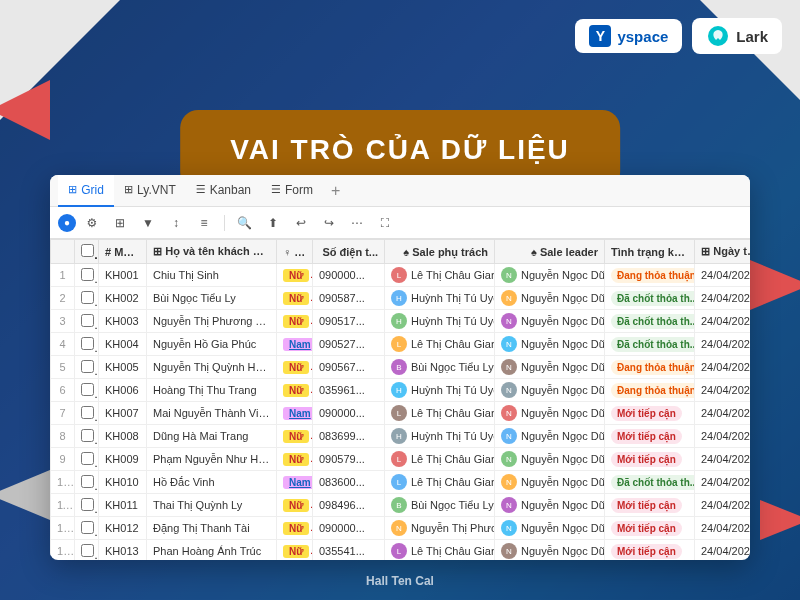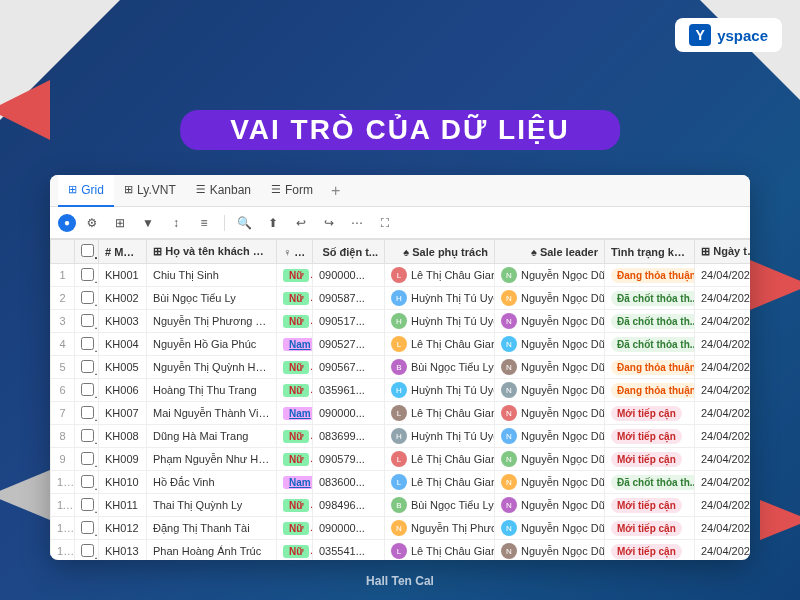--- a/index.html
+++ b/index.html
@@ -80,22 +80,22 @@
       background: white; border-radius: 8px;
       padding: 6px 14px; display: flex; align-items: center; gap: 6px;
       font-weight: bold; font-size: 15px; color: #333;
     }
     .logo-lark .lark-icon {
       width: 24px; height: 24px;
     }
 
     .title-banner {
       position: absolute; top: 110px; left: 50%; transform: translateX(-50%);
-      background: #6d28d9; border-radius: 18px;
-      padding: 4px 50px;
+      background: #a16207; border-radius: 18px;
+      padding: 24px 50px;
       z-index: 10; white-space: nowrap;
     }
     .title-banner h1 {
       color: white; font-size: 28px; font-weight: 900;
       letter-spacing: 2px; text-transform: uppercase;
     }
 
     .spreadsheet-container {
       position: absolute; top: 175px; left: 50px; right: 50px; bottom: 40px;
       background: white; border-radius: 8px;
@@ -169,21 +169,21 @@
     .col-phone { width: 72px; }
     .col-sale-phu { width: 110px; }
     .col-sale-lead { width: 110px; }
     .col-status { width: 90px; }
     .col-date { width: 70px; }
 
     .gender-badge {
       display: inline-block; padding: 1px 6px; border-radius: 3px;
       font-size: 10px; font-weight: 600;
     }
-    .gender-nu { background: #86efac; color: #c62828; }
+    .gender-nu { background: #fde047; color: #c62828; }
     .gender-nam { background: #f0abfc; color: #1565c0; text-decoration: underline; }
 
     .status-badge {
       display: inline-block; padding: 2px 6px; border-radius: 10px;
       font-size: 10px; font-weight: 600; white-space: nowrap;
     }
     .status-dang { background: #fff3e0; color: #e65100; }
     .status-chot { background: #e8f5e9; color: #2e7d32; }
     .status-moi { background: #fce4ec; color: #c62828; }
 
@@ -211,20 +211,27 @@
 <div class="shape-left-mid"></div>
 <div class="shape-right-top"></div>
 <div class="shape-right-arrow"></div>
 <div class="shape-right-arrow2"></div>
 <div class="shape-left-arrow"></div>
 
 <div class="logos">
   <div class="logo-yspace">
     <div class="y-icon">Y</div>
     <span>yspace</span>
+  </div>
+  <div class="logo-lark">
+    <svg class="lark-icon" viewBox="0 0 24 24">
+      <circle cx="12" cy="12" r="10" fill="#00c4cc"></circle>
+      <path d="M8 8 Q12 4 16 8 Q18 12 14 16 L12 14 L10 16 Q6 12 8 8Z" fill="white" opacity="0.9"></path>
+    </svg>
+    <span>Lark</span>
   </div>
 </div>
 
 <div class="title-banner">
   <h1>VAI TRÒ CỦA DỮ LIỆU</h1>
 </div>
 
 <div class="spreadsheet-container">
 
   <div class="tab-bar">

